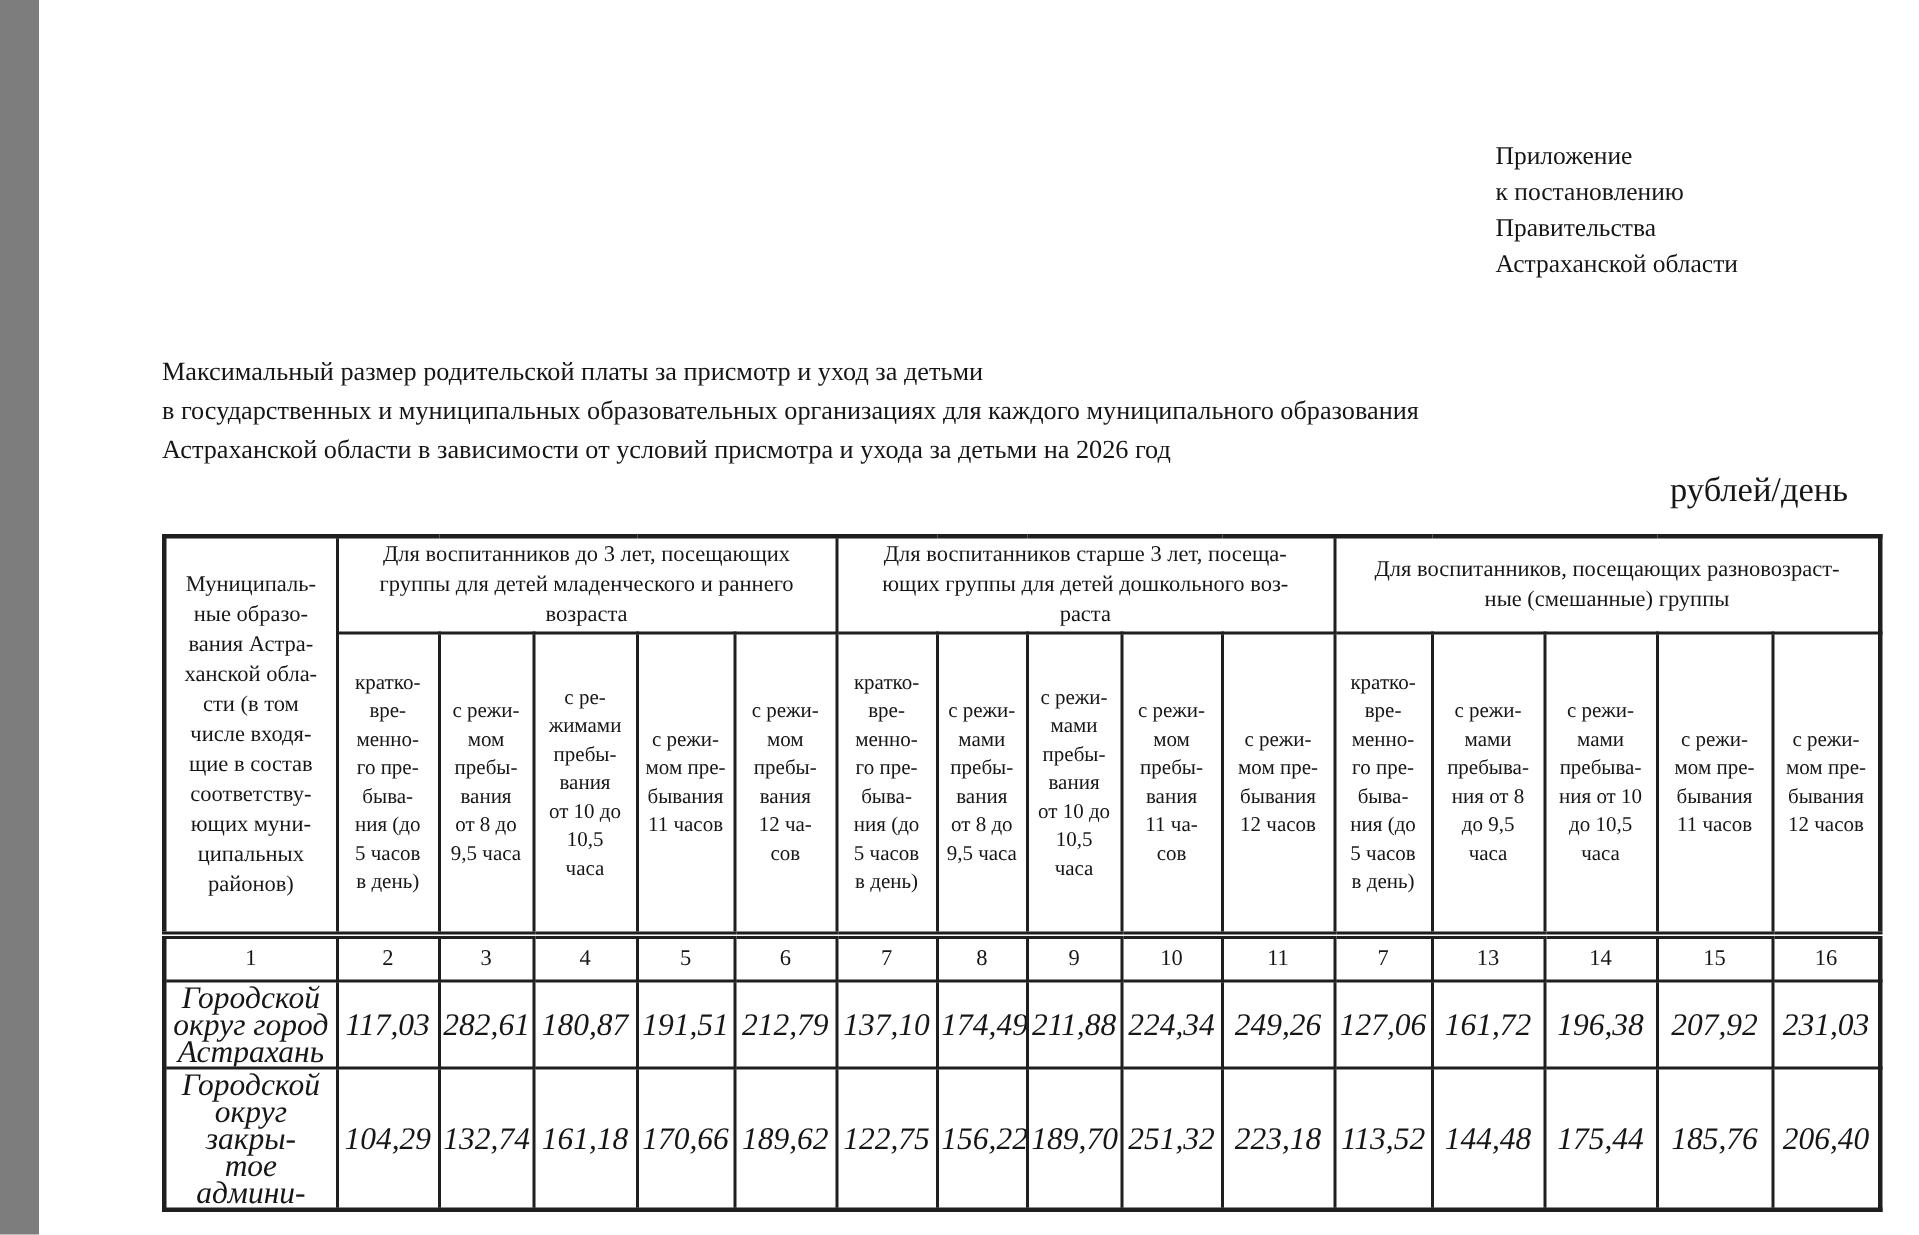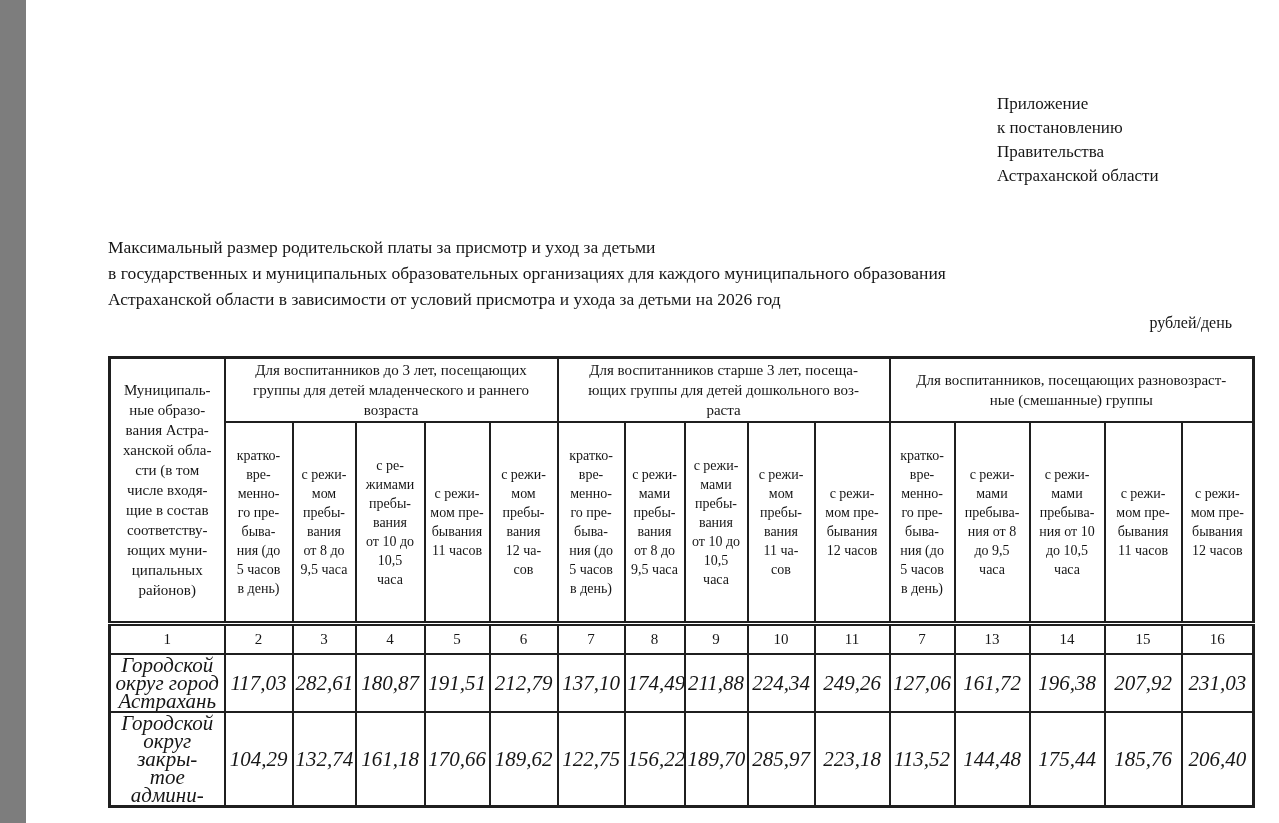--- a/index.html
+++ b/index.html
@@ -48,21 +48,21 @@
     text-align: left;
     font-size: 17.5px;
     line-height: 26px;
   }
   .unit-label {
     position: absolute;
     left: 82px;
     top: 314px;
     width: 1124px;
     text-align: right;
-    font-size: 16px;
+    font-size: 23px;
   }
   table.payment {
     position: absolute;
     left: 82px;             
     top: 356px;
     width: 1147px;
     border-collapse: collapse;
     table-layout: fixed;
     border: 3px solid #1f1f1f;
   }
@@ -288,21 +288,21 @@
 округ закры-
 тое админи-</td>
         <td>104,29</td>
         <td>132,74</td>
         <td>161,18</td>
         <td>170,66</td>
         <td>189,62</td>
         <td>122,75</td>
         <td>156,22</td>
         <td>189,70</td>
-        <td>285,97</td>
+        <td>251,32</td>
         <td>223,18</td>
         <td>113,52</td>
         <td>144,48</td>
         <td>175,44</td>
         <td>185,76</td>
         <td>206,40</td>
       </tr>
     </tbody>
   </table>
 

